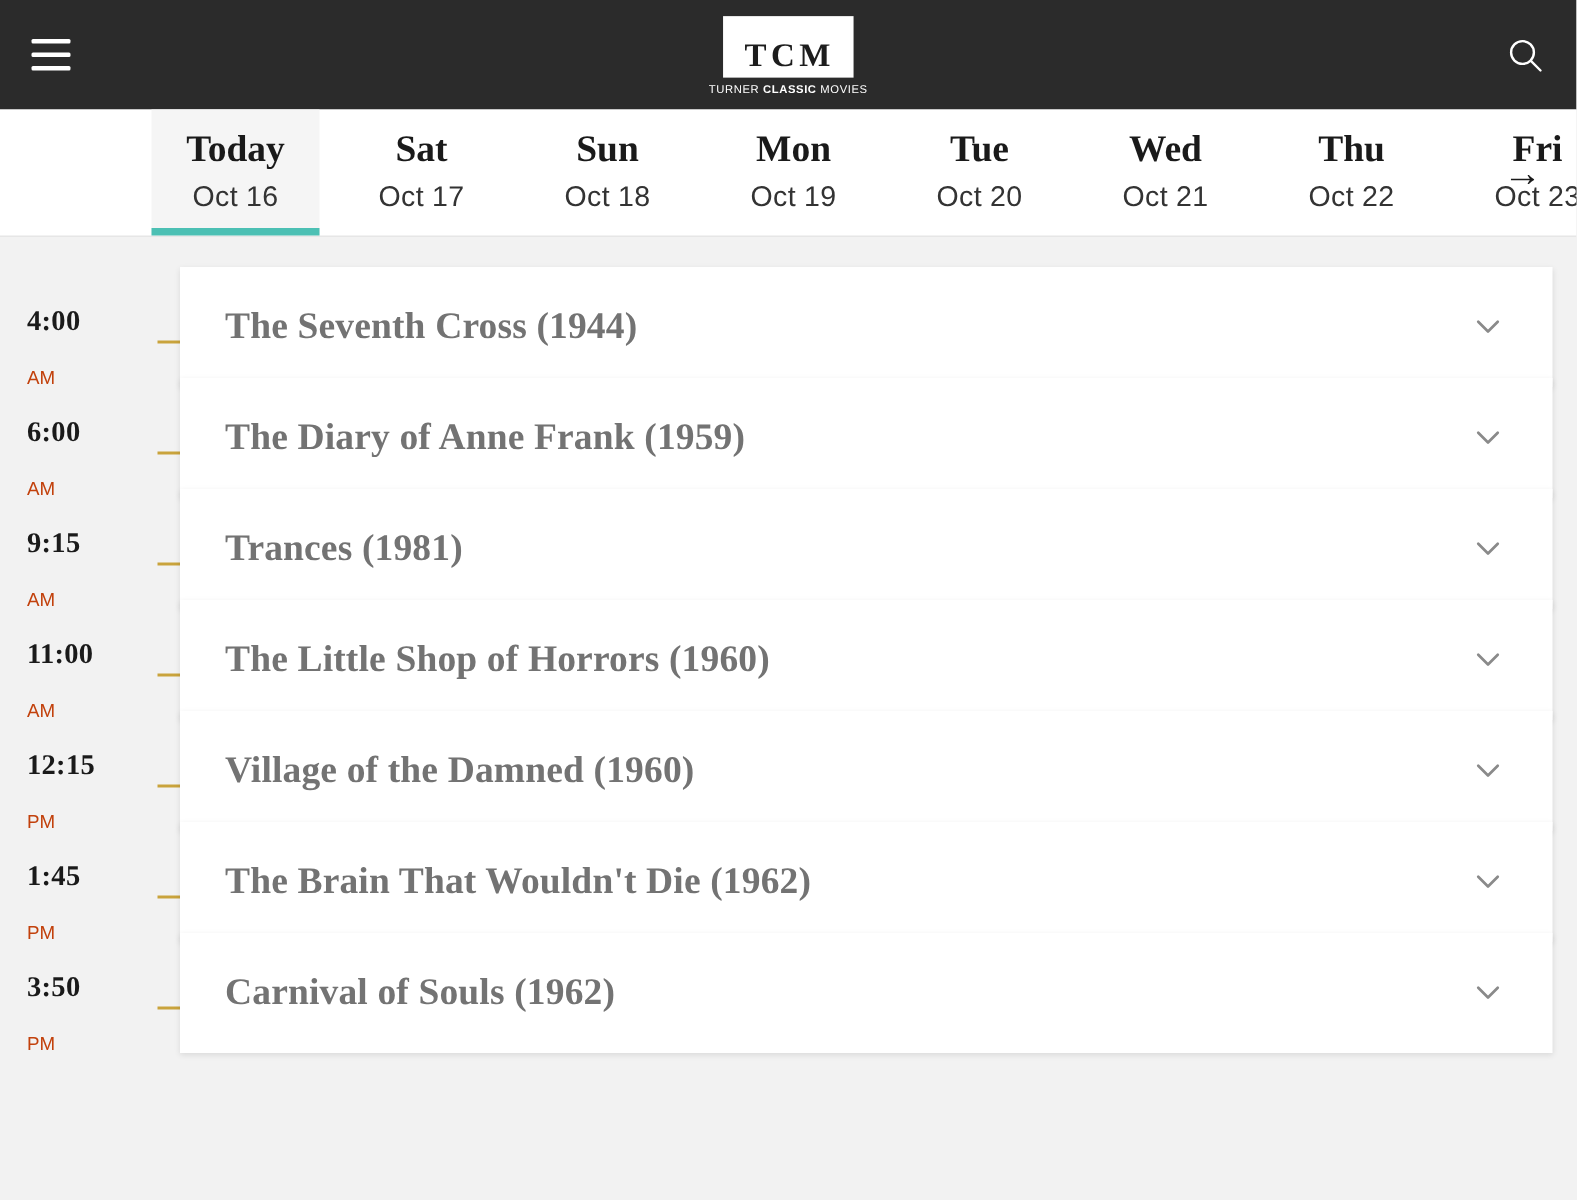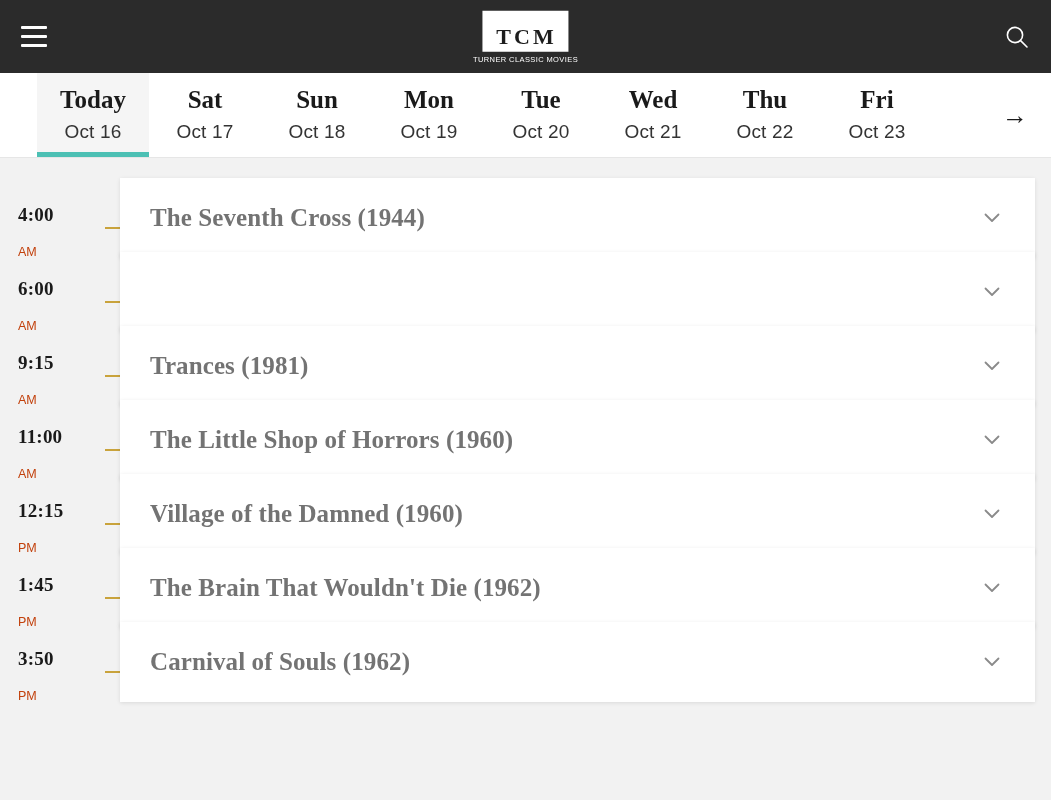--- a/index.html
+++ b/index.html
@@ -66,21 +66,21 @@
     padding: 15px 12px 4px 14px;
     display: inline-block;
   }
   .logo-sub {
     margin-top: 4px;
     color: #ffffff;
     font-size: 7.5px;
     letter-spacing: 0.4px;
     white-space: nowrap;
   }
-  .logo-sub .bold { font-weight: 400; }
+  .logo-sub .bold { font-weight: 700; }
 
   .search-btn {
     position: absolute;
     right: 14px;
     top: 50%;
     transform: translateY(-50%);
     width: 40px;
     height: 40px;
     display: flex;
     align-items: center;
@@ -88,22 +88,23 @@
     cursor: pointer;
   }
 
   
   .tabbar {
     position: relative;
     height: 85px;
     background: #ffffff;
     display: flex;
     align-items: stretch;
-    padding-left: 37px;
+    padding-left: 101px;
     border-bottom: 1px solid #e6e6e6;
+    gap: 12px;
   }
 
   .tab {
     width: 112px;
     flex: 0 0 112px;
     display: flex;
     flex-direction: column;
     align-items: center;
     justify-content: center;
     position: relative;
@@ -307,20 +308,21 @@
     </div>
   </div>
 
   <div class="sched-row">
     <div class="time">
       <div class="clock">6:00</div>
       <div class="meridiem">AM</div>
     </div>
     <div class="dash"></div>
     <div class="card">
+      <div class="card-title">The Diary of Anne Frank (1959)</div>
       <div class="chevron">
         <svg width="16" height="10" viewBox="0 0 16 10" aria-hidden="true">
           <polyline points="1.5,1.5 8,8 14.5,1.5" fill="none" stroke="#8a8a8a" stroke-width="1.8" stroke-linecap="round" stroke-linejoin="round"></polyline>
         </svg>
       </div>
     </div>
   </div>
 
   <div class="sched-row">
     <div class="time">

